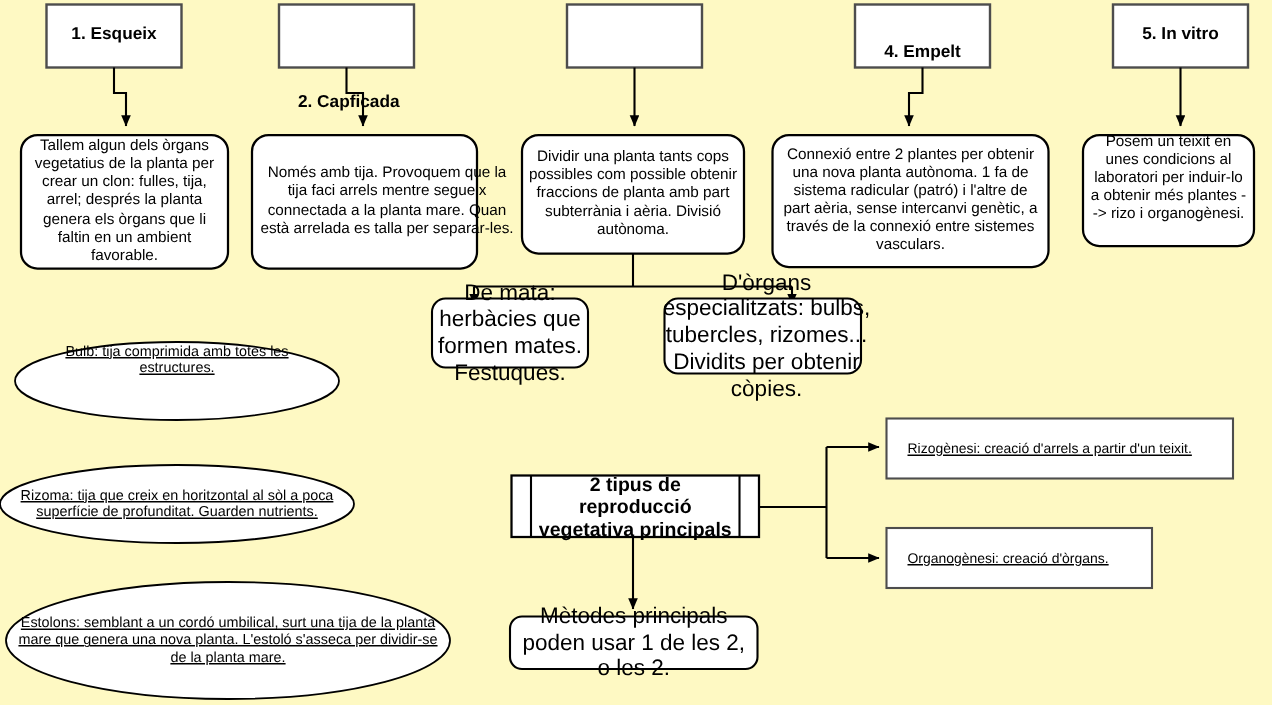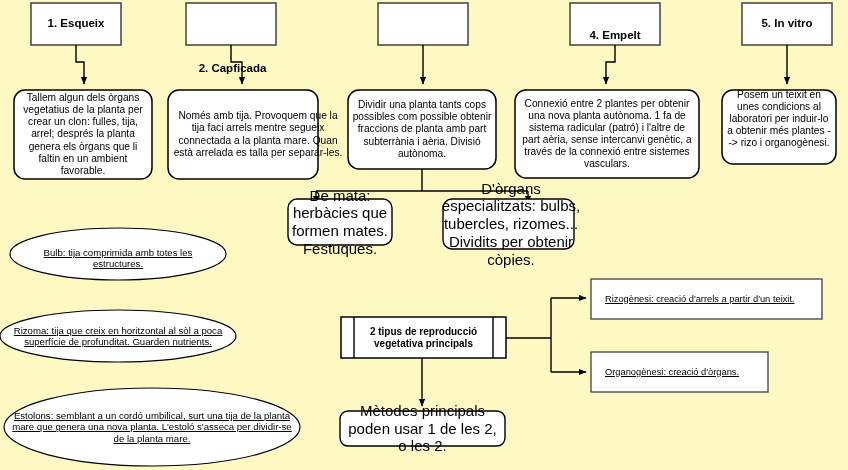--- a/index.html
+++ b/index.html
@@ -45,21 +45,21 @@
     font-size: 15px;
     padding: 1px 3px;
   }
   .ellipse-text {
     font-size: 9.6px;
     text-decoration: underline;
     padding: 0 8px;
   }
   .proc-text {
     font-weight: bold;
-    font-size: 10px;
+    font-size: 13px;
   }
   .flat-text {
     font-size: 9.3px;
     text-decoration: underline;
     justify-content: flex-start;
     padding-left: 14px;
     text-align: left;
   }
 </style>
 </head>
@@ -126,21 +126,21 @@
 
   <div class="shape-text body-text" style="left:14px;top:90px;width:138px;height:89px;">Tallem algun dels òrgans vegetatius de la planta per crear un clon: fulles, tija, arrel; després la planta genera els òrgans que li faltin en un ambient favorable.</div>
   <div class="shape-text body-text" style="left:168px;top:90px;width:180px;height:89px;">Només amb tija. Provoquem que la tija faci arrels mentre segueix connectada a la planta mare. Quan està arrelada es talla per separar-les.</div>
   <div class="shape-text body-text" style="left:348px;top:90px;width:148px;height:79px;">Dividir una planta tants cops possibles com possible obtenir fraccions de planta amb part subterrània i aèria. Divisió autònoma.</div>
   <div class="shape-text body-text" style="left:515px;top:90px;width:184px;height:88px;">Connexió entre 2 plantes per obtenir una nova planta autònoma. 1 fa de sistema radicular (patró) i l'altre de part aèria, sense intercanvi genètic, a través de la connexió entre sistemes vasculars.</div>
   <div class="shape-text body-text" style="left:722px;top:90px;width:114px;height:58px;">Posem un teixit en unes condicions al laboratori per induir-lo a obtenir més plantes --&gt; rizo i organogènesi.</div>
 
   <div class="shape-text small-text" style="left:288px;top:199px;width:104px;height:46px;">De mata: herbàcies que formen mates. Festuques.</div>
   <div class="shape-text small-text" style="left:436px;top:199px;width:150px;height:50px;">D'òrgans especialitzats: bulbs, tubercles, rizomes... Dividits per obtenir còpies.</div>
 
-  <div class="shape-text ellipse-text" style="left:10px;top:238px;width:216px;height:40px;">Bulb: tija comprimida amb totes les estructures.</div>
+  <div class="shape-text ellipse-text" style="left:10px;top:220px;width:216px;height:40px;">Bulb: tija comprimida amb totes les estructures.</div>
   <div class="shape-text ellipse-text" style="left:0px;top:312px;width:236px;height:48px;">Rizoma: tija que creix en horitzontal al sòl a poca superfície de profunditat. Guarden nutrients.</div>
   <div class="shape-text ellipse-text" style="left:4px;top:400px;width:296px;height:54px;">Estolons: semblant a un cordó umbilical, surt una tija de la planta mare que genera una nova planta. L'estoló s'asseca per dividir-se de la planta mare.</div>
 
   <div class="shape-text proc-text" style="left:354px;top:317px;width:139px;height:41px;">2 tipus de reproducció vegetativa principals</div>
 
   <div class="shape-text flat-text" style="left:591px;top:352px;width:177px;height:40px;">Organogènesi: creació d'òrgans.</div>
   <div class="shape-text flat-text" style="left:591px;top:279px;width:231px;height:40px;">Rizogènesi: creació d'arrels a partir d'un teixit.</div>
 
   <div class="shape-text small-text" style="left:340px;top:411px;width:165px;height:35px;">Mètodes principals poden usar 1 de les 2, o les 2.</div>
 

